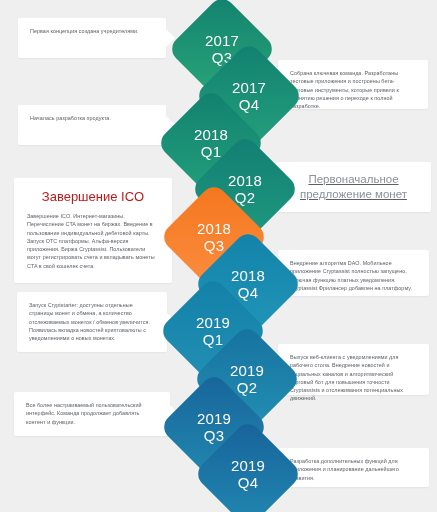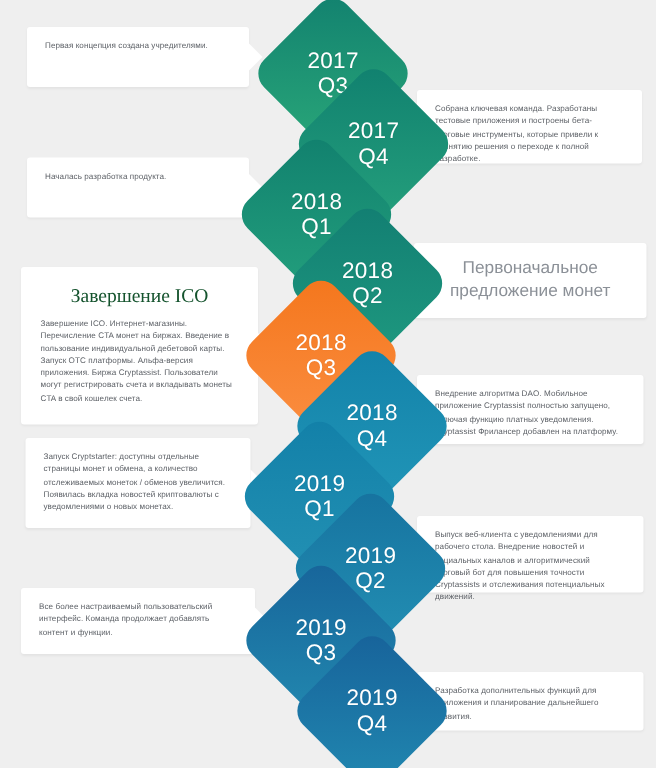--- a/index.html
+++ b/index.html
@@ -73,21 +73,21 @@
     border-right: 9px solid #ffffff;
   }
 
   .card-title {
     font-size: 13px;
     line-height: 17px;
     font-weight: 400;
     text-align: center;
     margin-bottom: 7px;
   }
-  .card-title.ico { color: #14532d; font-family: Liberation Serif, serif; }
+  .card-title.ico { color: #b91c1c; }
   .card.plain-title {
     display: flex;
     align-items: center;
     justify-content: center;
   }
   .card-title.ioc-gray {
     color: #8b9097;
     font-size: 11.5px;
     line-height: 15px;
     margin: 0;
@@ -116,21 +116,21 @@
   </div>
 
   <div class="card left" style="left:14px; top:392px; width:156px; height:44px;">
     <p>Все более настраиваемый пользовательский интерфейс. Команда продолжает добавлять контент и функции.</p>
   </div>
 
   <div class="card right" style="left:278px; top:60px; width:150px; height:49px;">
     <p>Собрана ключевая команда. Разработаны тестовые приложения и построены бета-торговые инструменты, которые привели к принятию решения о переходе к полной разработке.</p>
   </div>
 
-  <div class="card right plain-title" style="left:276px; top:162px; width:155px; height:50px;">
+  <div class="card right plain-title" style="left:276px; top:162px; width:155px; height:50px;text-decoration:underline;">
     <div class="card-title ioc-gray">Первоначальное предложение монет</div>
   </div>
 
   <div class="card right" style="left:278px; top:250px; width:151px; height:46px;">
     <p>Внедрение алгоритма DAO. Мобильное приложение Cryptassist полностью запущено, включая функцию платных уведомления. Cryptassist Фрилансер добавлен на платформу.</p>
   </div>
 
   <div class="card right" style="left:278px; top:344px; width:151px; height:51px;">
     <p>Выпуск веб-клиента с уведомлениями для рабочего стола. Внедрение новостей и социальных каналов и алгоритмический торговый бот для повышения точности Cryptassists и отслеживания потенциальных движений.</p>
   </div>

